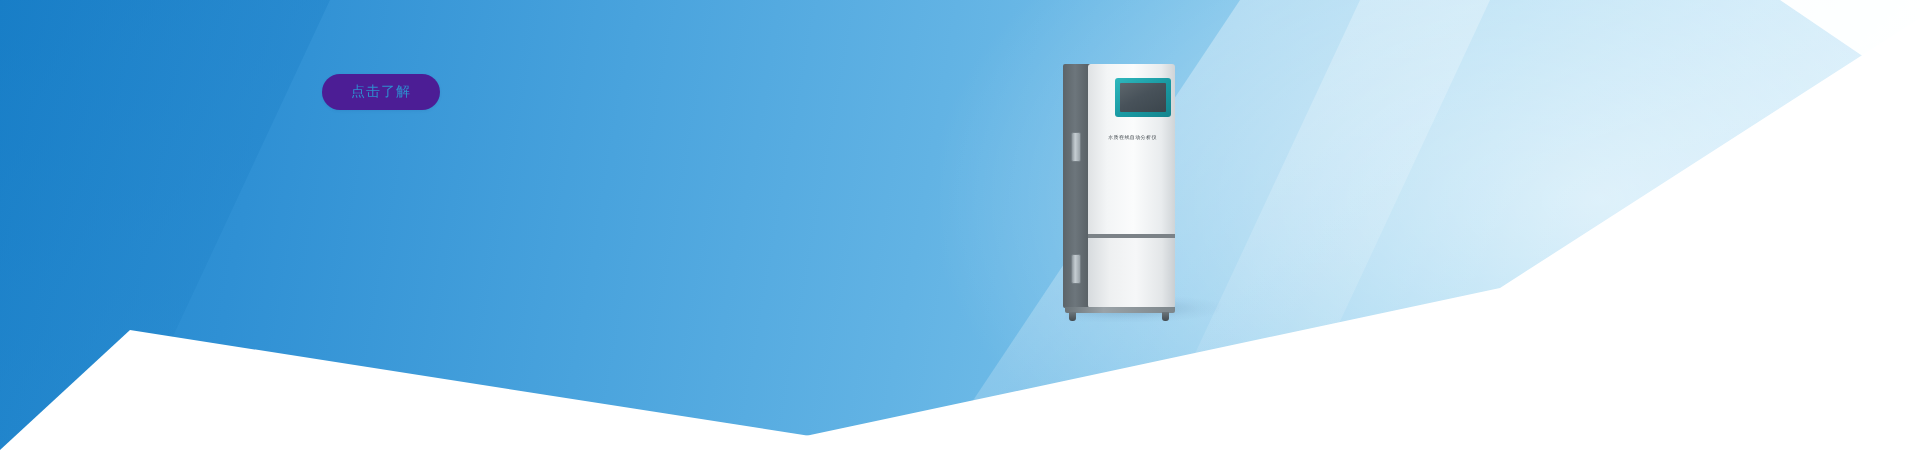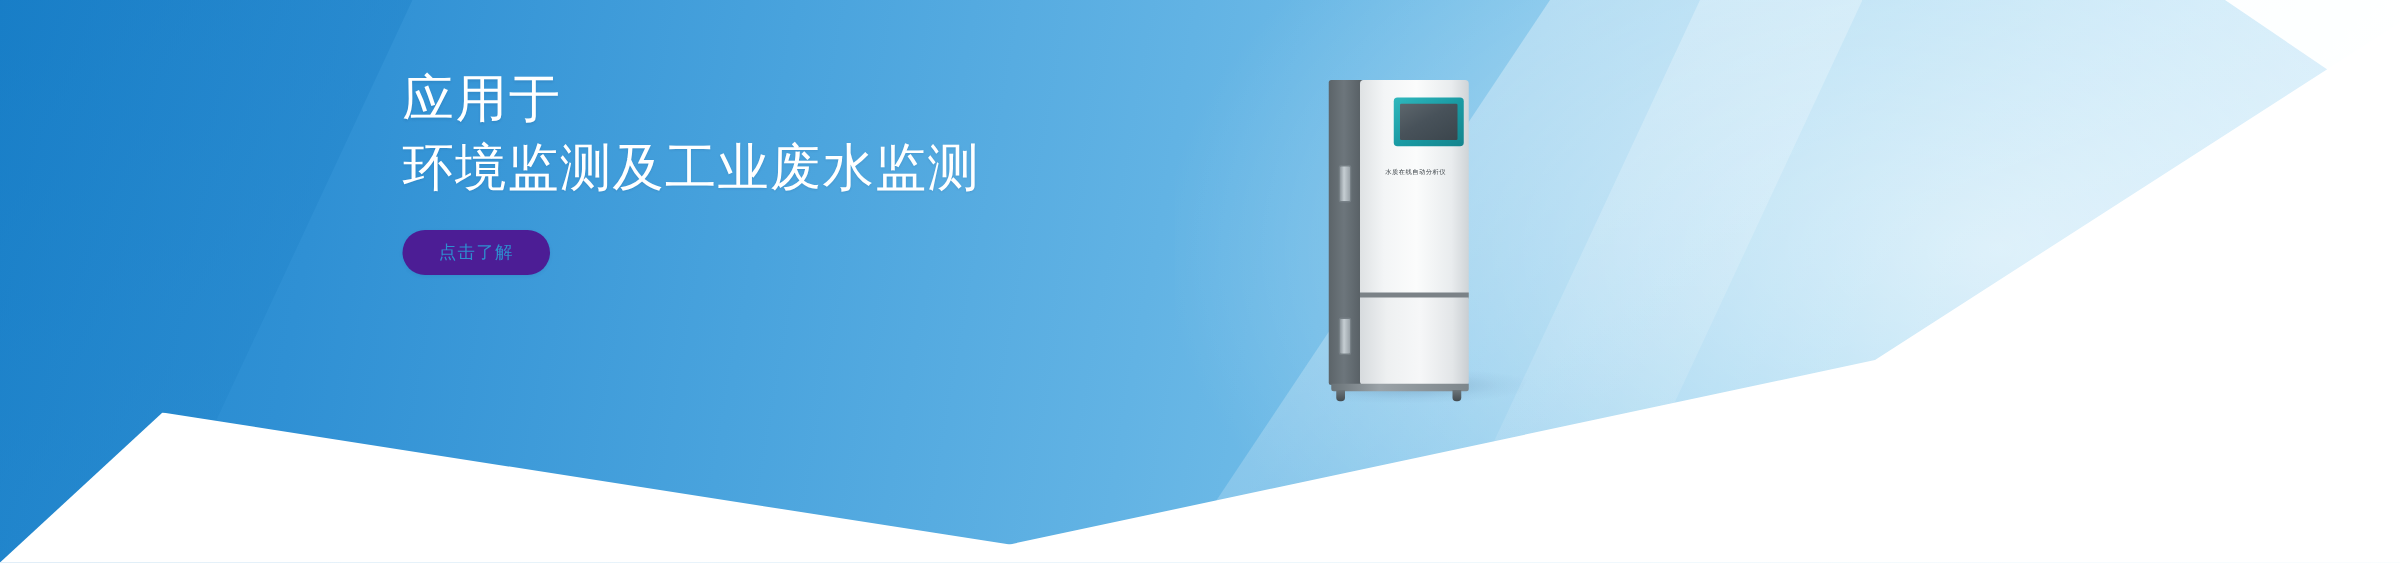--- a/index.html
+++ b/index.html
@@ -299,24 +299,20 @@
   <div class="bg-base"></div>
   <div class="bg-glow"></div>
   <div class="wedge-deep-left"></div>
   <div class="wedge-pale-right"></div>
   <div class="wedge-sliver"></div>
   <div class="wedge-white-tr"></div>
   <div class="wedge-white-sweep"></div>
   <div class="wedge-white-bl"></div>
 
   <div class="copy">
-    <div class="headline">
-      <div class="line1">应用于</div>
-      <div class="line2">环境监测及工业废水监测</div>
-    </div>
     <button class="cta">点击了解</button>
   </div>
 
   <div class="device">
     <div class="dev-shadow"></div>
     <div class="dev-side"></div>
     <div class="dev-upper"></div>
     <div class="dev-gap"></div>
     <div class="dev-lower"></div>
     <div class="dev-screen-bezel">

